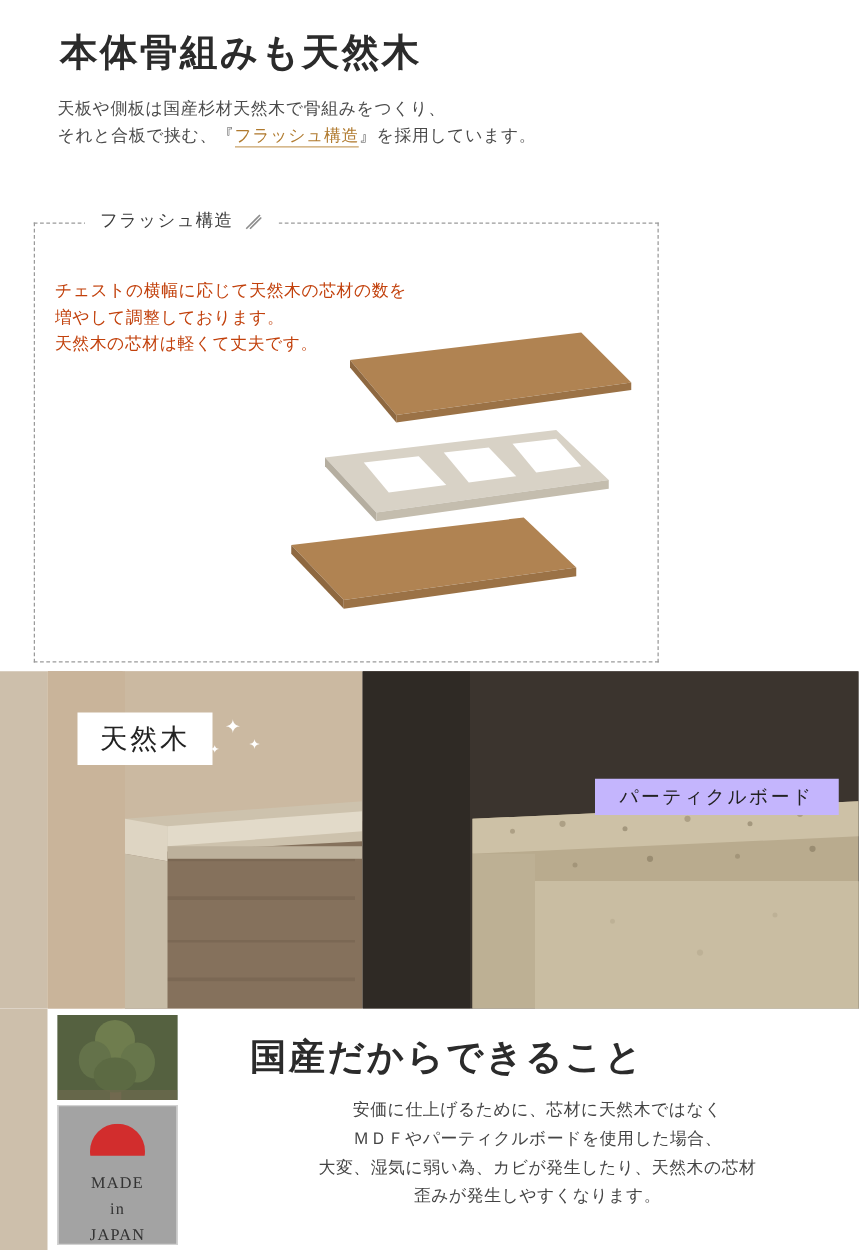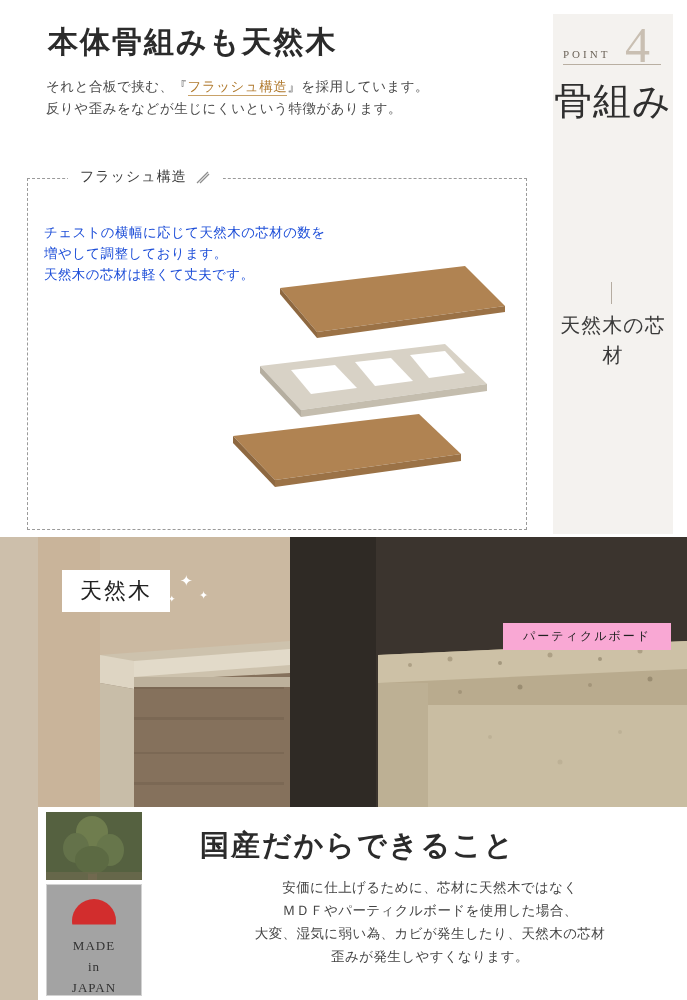--- a/index.html
+++ b/index.html
@@ -38,21 +38,21 @@
     position:absolute; left:68px; top:166px;
     background:#fff; padding:2px 12px 2px 12px;
     font-size:14px; color:#3b3b3b; letter-spacing:1px;
     display:flex; align-items:center; gap:8px;
   }
   .tag-flash .pen {
     display:inline-block; width:16px; height:16px; position:relative;
   }
   .inner-note {
     position:absolute; left:44px; top:222px; width:420px;
-    font-size:13.5px; line-height:21px; color:#1d4ed8; letter-spacing:0.4px;
+    font-size:13.5px; line-height:21px; color:#c2410c; letter-spacing:0.4px;
   }
 
   .core-label {
     position:absolute; left:50px; top:325px;
     padding-left:14px; border-left:3px solid #6b6b6b;
     font-family:"Liberation Serif", serif;
     color:#2e2e2e;
   }
   .core-label .l1 { font-size:26px; letter-spacing:1px; }
   .core-label .l1 .sm { font-size:17px; }
@@ -113,22 +113,22 @@
   }
   .label-tennen {
     position:absolute; left:62px; top:570px;
     background:#fff; padding:6px 18px;
     font-family:"Liberation Serif", serif; font-size:22px; color:#222; letter-spacing:2px;
     z-index:6;
   }
   .sparkle { position:absolute; z-index:6; color:#fff; }
   .label-particle {
     position:absolute; right:16px; top:623px;
-    background:#f9a8d4; padding:5px 20px;
-    font-size:12px; color:#222; letter-spacing:2px; z-index:6;
+    background:#c4b5fd; padding:5px 20px;
+    font-size:15px; color:#222; letter-spacing:2px; z-index:6;
   }
 
   
   .bottom { position:absolute; left:0; top:807px; width:687px; height:193px; background:#fff; }
   .bottom-left-strip { position:absolute; left:0; top:807px; width:38px; height:193px; background:#cdbfab; }
 
   .tree-photo {
     position:absolute; left:46px; top:812px; width:96px; height:68px;
     background:#4d5b3a; overflow:hidden;
   }
@@ -158,24 +158,24 @@
 </head>
 <body>
 
 <div class="page">
 
   <div class="top">
 
     <div class="headline">本体骨組みも天然木</div>
 
     <div class="lead">
+      <div>天板や側板は国産杉材天然木で骨組みをつくり、</div>
       <div>
         <span>それと合板で挟む、『</span><span class="hl">フラッシュ構造</span><span>』を採用しています。</span>
       </div>
-      <div>反りや歪みをなどが生じにくいという特徴があります。</div>
     </div>
 
     <div class="dashed-box"></div>
 
     <div class="tag-flash">
       <span>フラッシュ構造</span>
       <span class="pen">
         <svg width="16" height="16" viewBox="0 0 16 16">
           <line x1="2" y1="14" x2="13" y2="3" stroke="#8d8d8d" stroke-width="1.3"></line>
           <line x1="5" y1="14" x2="14" y2="5" stroke="#8d8d8d" stroke-width="1.3"></line>
@@ -213,30 +213,20 @@
 
         <g>
           <polygon points="28,178 214,156 256,196 70,222" fill="#b08352"></polygon>
           <polygon points="28,178 70,222 70,229 28,185" fill="#8e6840"></polygon>
           <polygon points="70,222 256,196 256,203 70,229" fill="#9b7246"></polygon>
         </g>
       </svg>
     </div>
   </div>
 
-  <div class="point-col">
-    <div class="point-head">
-      <span class="point-word">POINT</span>
-      <span class="point-num">4</span>
-    </div>
-    <div class="point-rule"></div>
-    <div class="point-title">骨組み</div>
-    <div class="point-sep"></div>
-    <div class="point-sub">天然木の芯材</div>
-  </div>
 
   <div class="band">
     <div class="band-left-strip"></div>
 
     <div class="photo-wood">
       <svg width="252" height="270" viewBox="0 0 252 270">
         <rect x="0" y="0" width="252" height="270" fill="#cbb9a1"></rect>
         <rect x="0" y="0" width="60" height="270" fill="#c3ab8d"></rect>
 
         <rect x="62" y="120" width="190" height="150" fill="#7d6a58"></rect>

